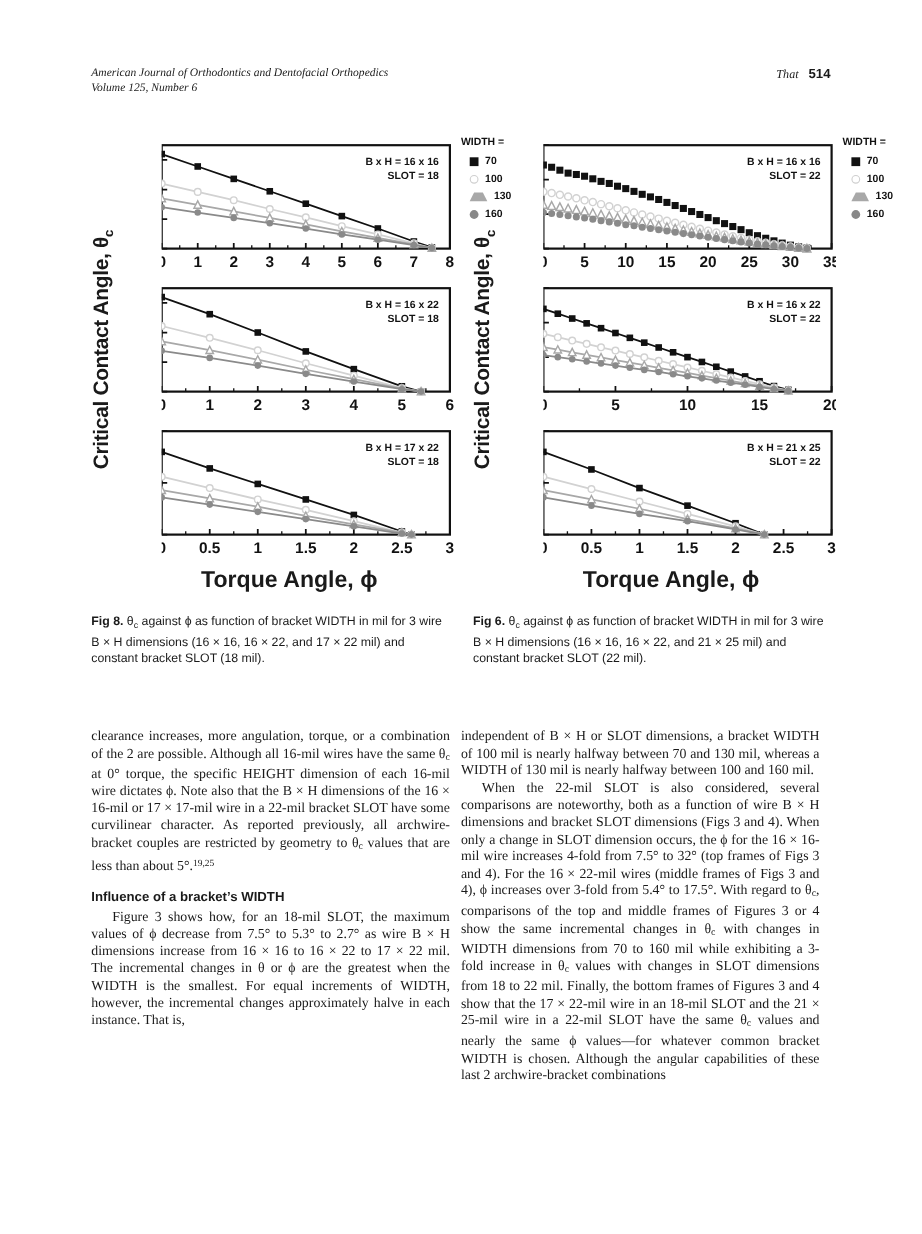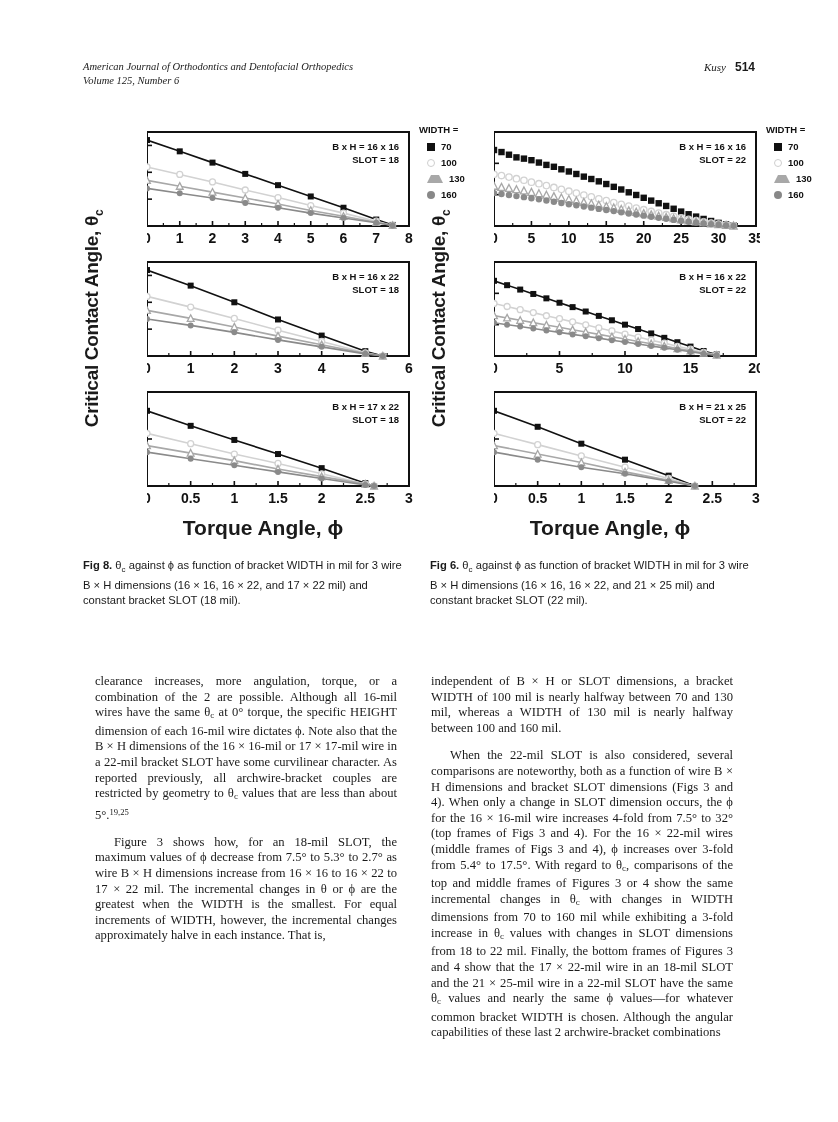--- a/index.html
+++ b/index.html
@@ -60,21 +60,21 @@
     text-align:left;
   }
   .caption b { font-weight:bold; }
   .caption .sub { font-size:8px; vertical-align:sub; }
 
   
   .bodycols { position:absolute; left:83px; top:662px; width:672px; height:420px; }
   .col { position:absolute; top:0; width:326px; font-size:12.6px; line-height:15.6px; text-align:justify; }
   .col.left { left:0; }
   .col.right { left:336px; }
-  .col p { margin:12px; text-indent:19px; }
+  .col p { margin:0; text-indent:19px; }
   .col p.noindent { text-indent:0; }
   .col h3 {
     margin:13px 0 3px 0;
     font-family:"Liberation Sans", sans-serif;
     font-size:12px; font-weight:bold; text-indent:0;
     line-height:15px;
   }
   .col .sub { font-size:9px; vertical-align:-0.22em; }
   .col .sup { font-size:8.6px; vertical-align:0.42em; }
 </style>
@@ -82,21 +82,21 @@
 <body>
 
 <div class="page">
 
   <div class="runhead">
     <div class="runhead-left">
       <div>American Journal of Orthodontics and Dentofacial Orthopedics</div>
       <div>Volume 125, Number 6</div>
     </div>
     <div class="runhead-right">
-      <span class="runhead-author">Kusy</span><span class="runhead-page">514</span>
+      <span class="runhead-author">That</span><span class="runhead-page">514</span>
     </div>
   </div>
 
   <div class="figures">
 
     <div class="figblock fig3">
       <div class="ylabel">
         <span><span>Critical Contact Angle, </span><span>θ</span><sub>c</sub></span>
       </div>
       <div class="panels">
@@ -717,20 +717,21 @@
       <div class="caption">
         <b>Fig 6.</b>
         <span>θ</span><span class="sub">c</span><span> against ϕ as function of bracket WIDTH in mil for 3 wire B × H dimensions (16 × 16, 16 × 22, and 21 × 25 mil) and constant bracket SLOT (22 mil).</span>
       </div>
     </div>
   </div>
 
   <div class="bodycols">
     <div class="col left">
       <p class="noindent">clearance increases, more angulation, torque, or a combination of the 2 are possible. Although all 16-mil wires have the same θ<span class="sub">c</span> at 0° torque, the specific HEIGHT dimension of each 16-mil wire dictates ϕ. Note also that the B × H dimensions of the 16 × 16-mil or 17 × 17-mil wire in a 22-mil bracket SLOT have some curvilinear character. As reported previously, all archwire-bracket couples are restricted by geometry to θ<span class="sub">c</span> values that are less than about 5°.<span class="sup">19,25</span></p>
+      <h3>Influence of a bracket’s WIDTH</h3>
       <p>Figure 3 shows how, for an 18-mil SLOT, the maximum values of ϕ decrease from 7.5° to 5.3° to 2.7° as wire B × H dimensions increase from 16 × 16 to 16 × 22 to 17 × 22 mil. The incremental changes in θ or ϕ are the greatest when the WIDTH is the smallest. For equal increments of WIDTH, however, the incremental changes approximately halve in each instance. That is,</p>
     </div>
     <div class="col right">
       <p class="noindent">independent of B × H or SLOT dimensions, a bracket WIDTH of 100 mil is nearly halfway between 70 and 130 mil, whereas a WIDTH of 130 mil is nearly halfway between 100 and 160 mil.</p>
       <p>When the 22-mil SLOT is also considered, several comparisons are noteworthy, both as a function of wire B × H dimensions and bracket SLOT dimensions (Figs 3 and 4). When only a change in SLOT dimension occurs, the ϕ for the 16 × 16-mil wire increases 4-fold from 7.5° to 32° (top frames of Figs 3 and 4). For the 16 × 22-mil wires (middle frames of Figs 3 and 4), ϕ increases over 3-fold from 5.4° to 17.5°. With regard to θ<span class="sub">c</span>, comparisons of the top and middle frames of Figures 3 or 4 show the same incremental changes in θ<span class="sub">c</span> with changes in WIDTH dimensions from 70 to 160 mil while exhibiting a 3-fold increase in θ<span class="sub">c</span> values with changes in SLOT dimensions from 18 to 22 mil. Finally, the bottom frames of Figures 3 and 4 show that the 17 × 22-mil wire in an 18-mil SLOT and the 21 × 25-mil wire in a 22-mil SLOT have the same θ<span class="sub">c</span> values and nearly the same ϕ values—for whatever common bracket WIDTH is chosen. Although the angular capabilities of these last 2 archwire-bracket combinations</p>
     </div>
   </div>
 
 </div>
 

